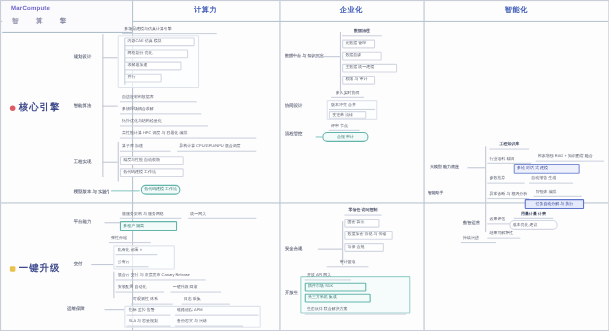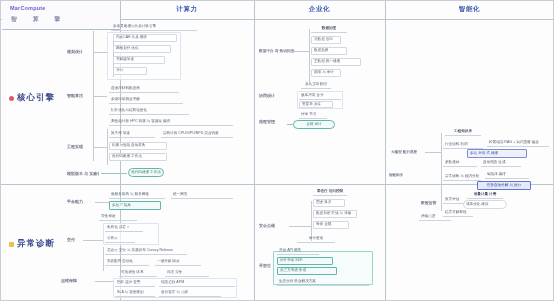--- a/index.html
+++ b/index.html
@@ -118,21 +118,21 @@
   <div class="colhead" style="left:119px;width:134px;">计算力</div>
   <div class="colhead" style="left:253px;width:131px;">企业化</div>
   <div class="colhead" style="left:384px;width:169px;">智能化</div>
 
   <div class="rowlabel r1" style="top:88px;">
     <span class="dot"></span>
     <span>核心引擎</span>
   </div>
   <div class="rowlabel r2" style="top:234px;">
     <span class="dot"></span>
-    <span>异常诊断</span>
+    <span>一键升级</span>
   </div>
 
   <div class="node lbl" style="left:64px;top:48px;width:26px;height:7px;font-size:4px;">规划设计</div>
   <div class="node lbl" style="left:64px;top:92px;width:26px;height:7px;font-size:4px;">智能算法</div>
   <div class="node lbl" style="left:64px;top:143px;width:26px;height:7px;font-size:4px;">工程实现</div>
 
   <div class="ln v" style="left:92px;top:30px;height:130px;"></div>
   <div class="ln h" style="left:92px;top:51px;width:14px;"></div>
   <div class="ln h" style="left:92px;top:95px;width:14px;"></div>
   <div class="ln h" style="left:92px;top:146px;width:14px;"></div>

